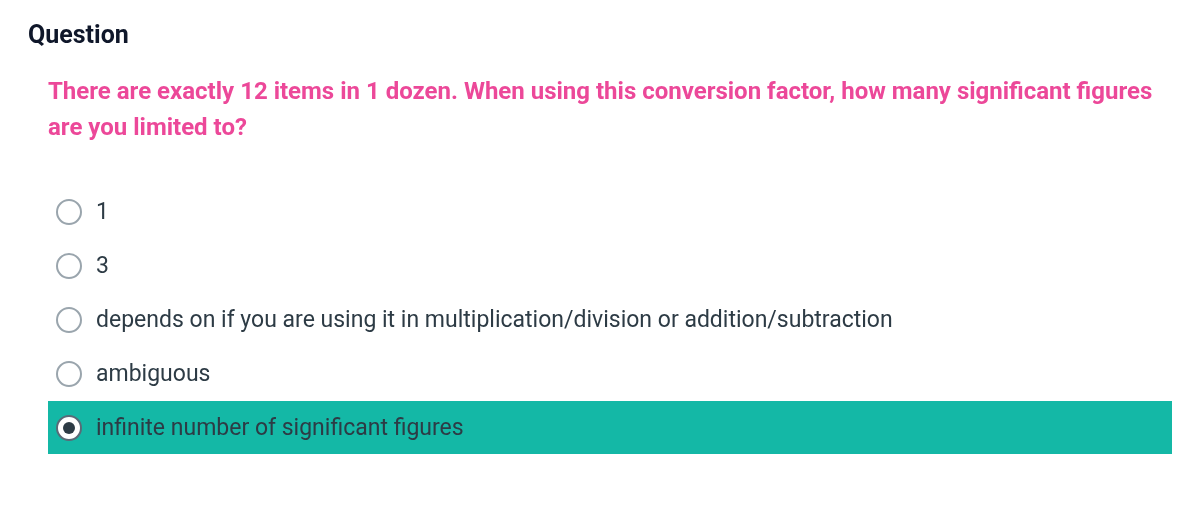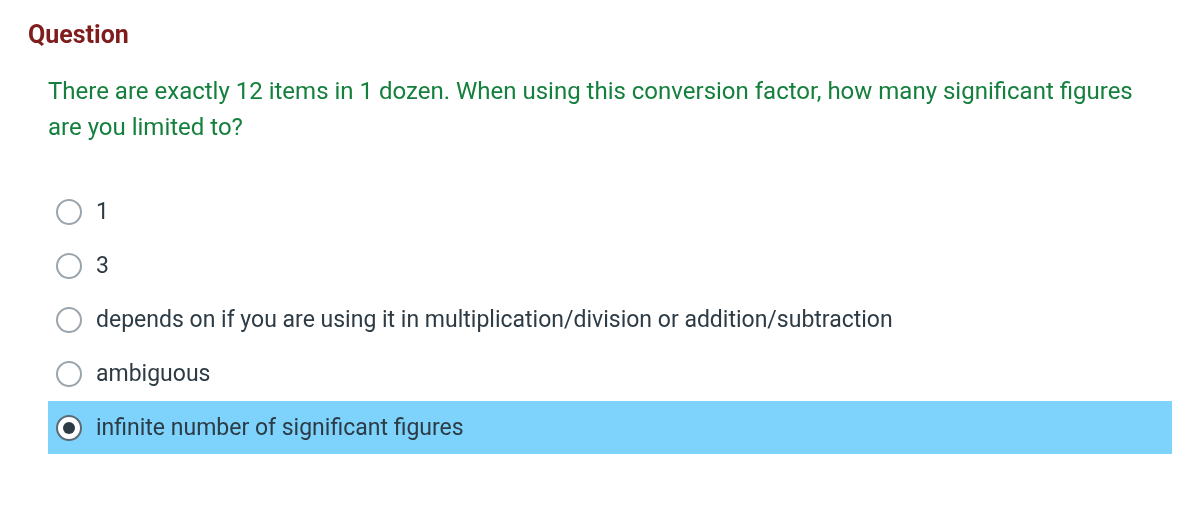--- a/index.html
+++ b/index.html
@@ -10,48 +10,48 @@
     body {
       font-family: -apple-system, BlinkMacSystemFont, "Segoe UI", Roboto, "Helvetica Neue", Arial, sans-serif;
       background: #ffffff;
       padding: 20px 28px;
       color: #2d3b45;
       width: 1200px;
     }
     .question-header {
       font-size: 25px;
       font-weight: 700;
-      color: #7f1d1d;
+      color: #0f172a;
       margin-bottom: 24px;
     }
     .question-body {
       padding-left: 20px;
     }
     .question-text {
       font-size: 24px;
-      font-weight: 400;
-      color: #15803d;
+      font-weight: 700;
+      color: #ec4899;
       line-height: 1.5;
       margin-bottom: 40px;
     }
     .options {
       display: flex;
       flex-direction: column;
       gap: 0;
     }
     .option-row {
       display: flex;
       align-items: center;
       padding: 12px 8px;
       font-size: 23px;
       color: #2d3b45;
       cursor: pointer;
     }
     .option-row.selected {
-      background: #7dd3fc;
+      background: #14b8a6;
     }
     .radio-outer {
       width: 26px;
       height: 26px;
       border: 2px solid #9aa5ad;
       border-radius: 50%;
       margin-right: 14px;
       display: inline-flex;
       align-items: center;
       justify-content: center;

